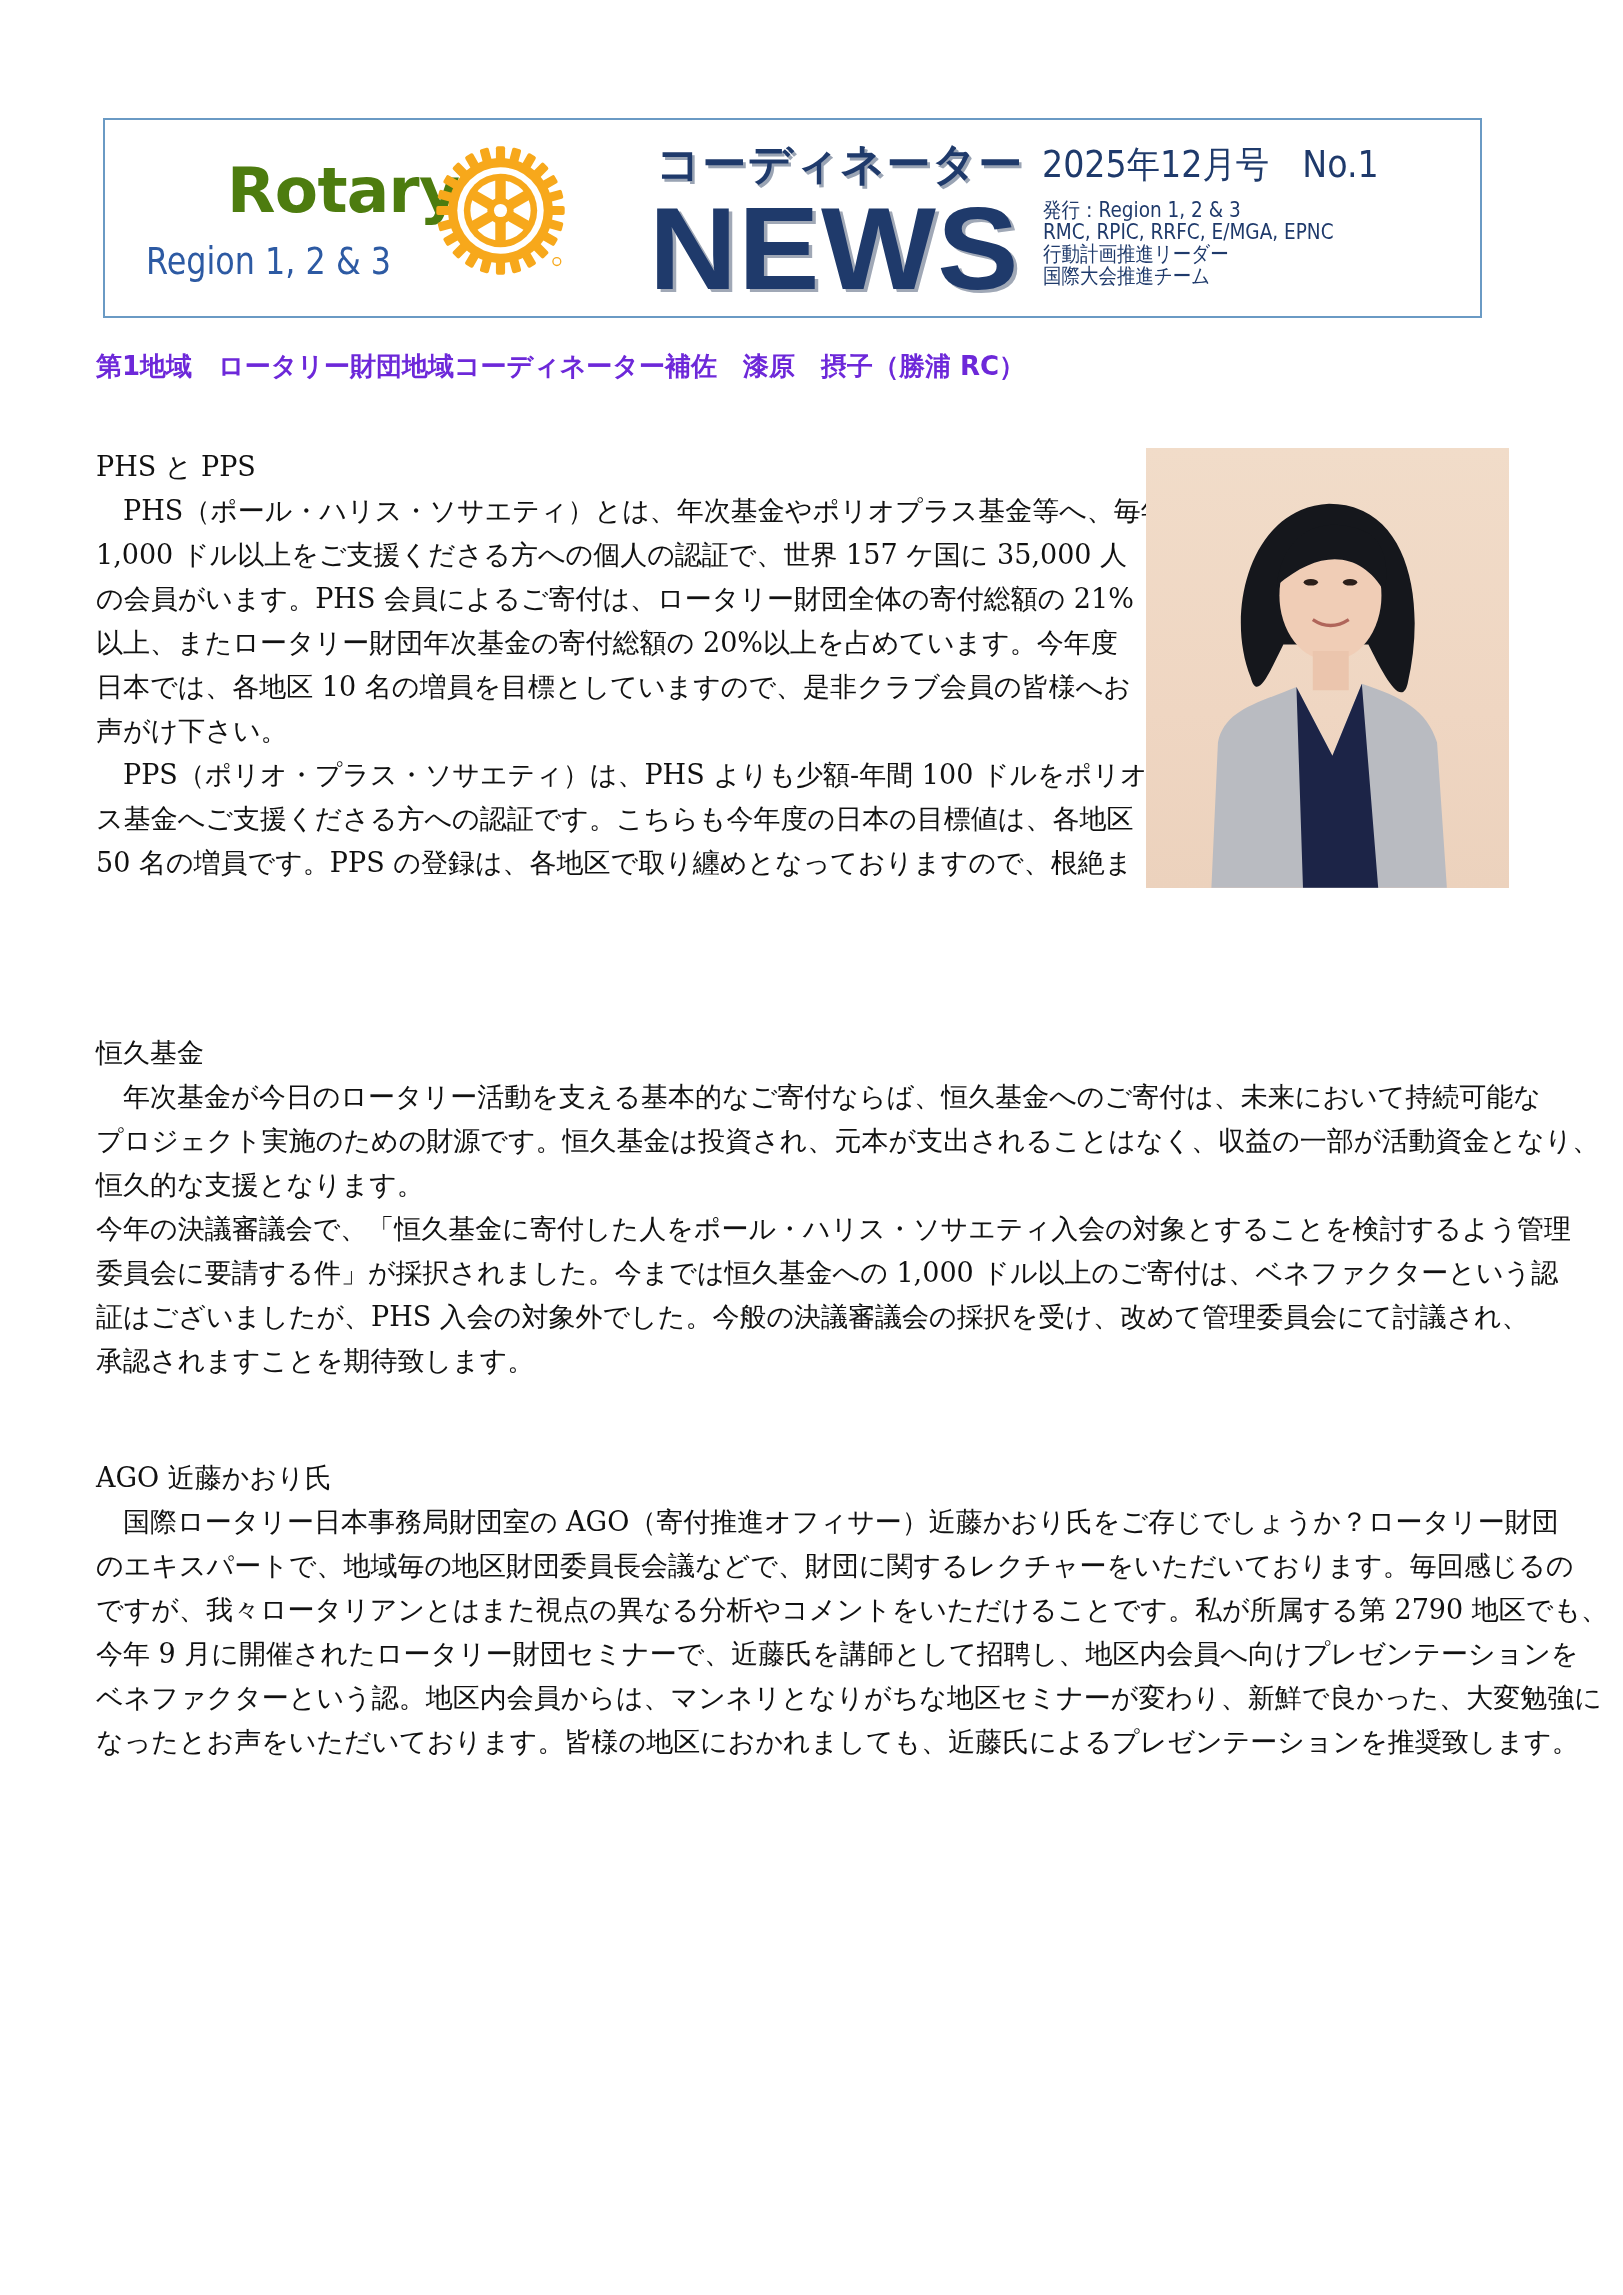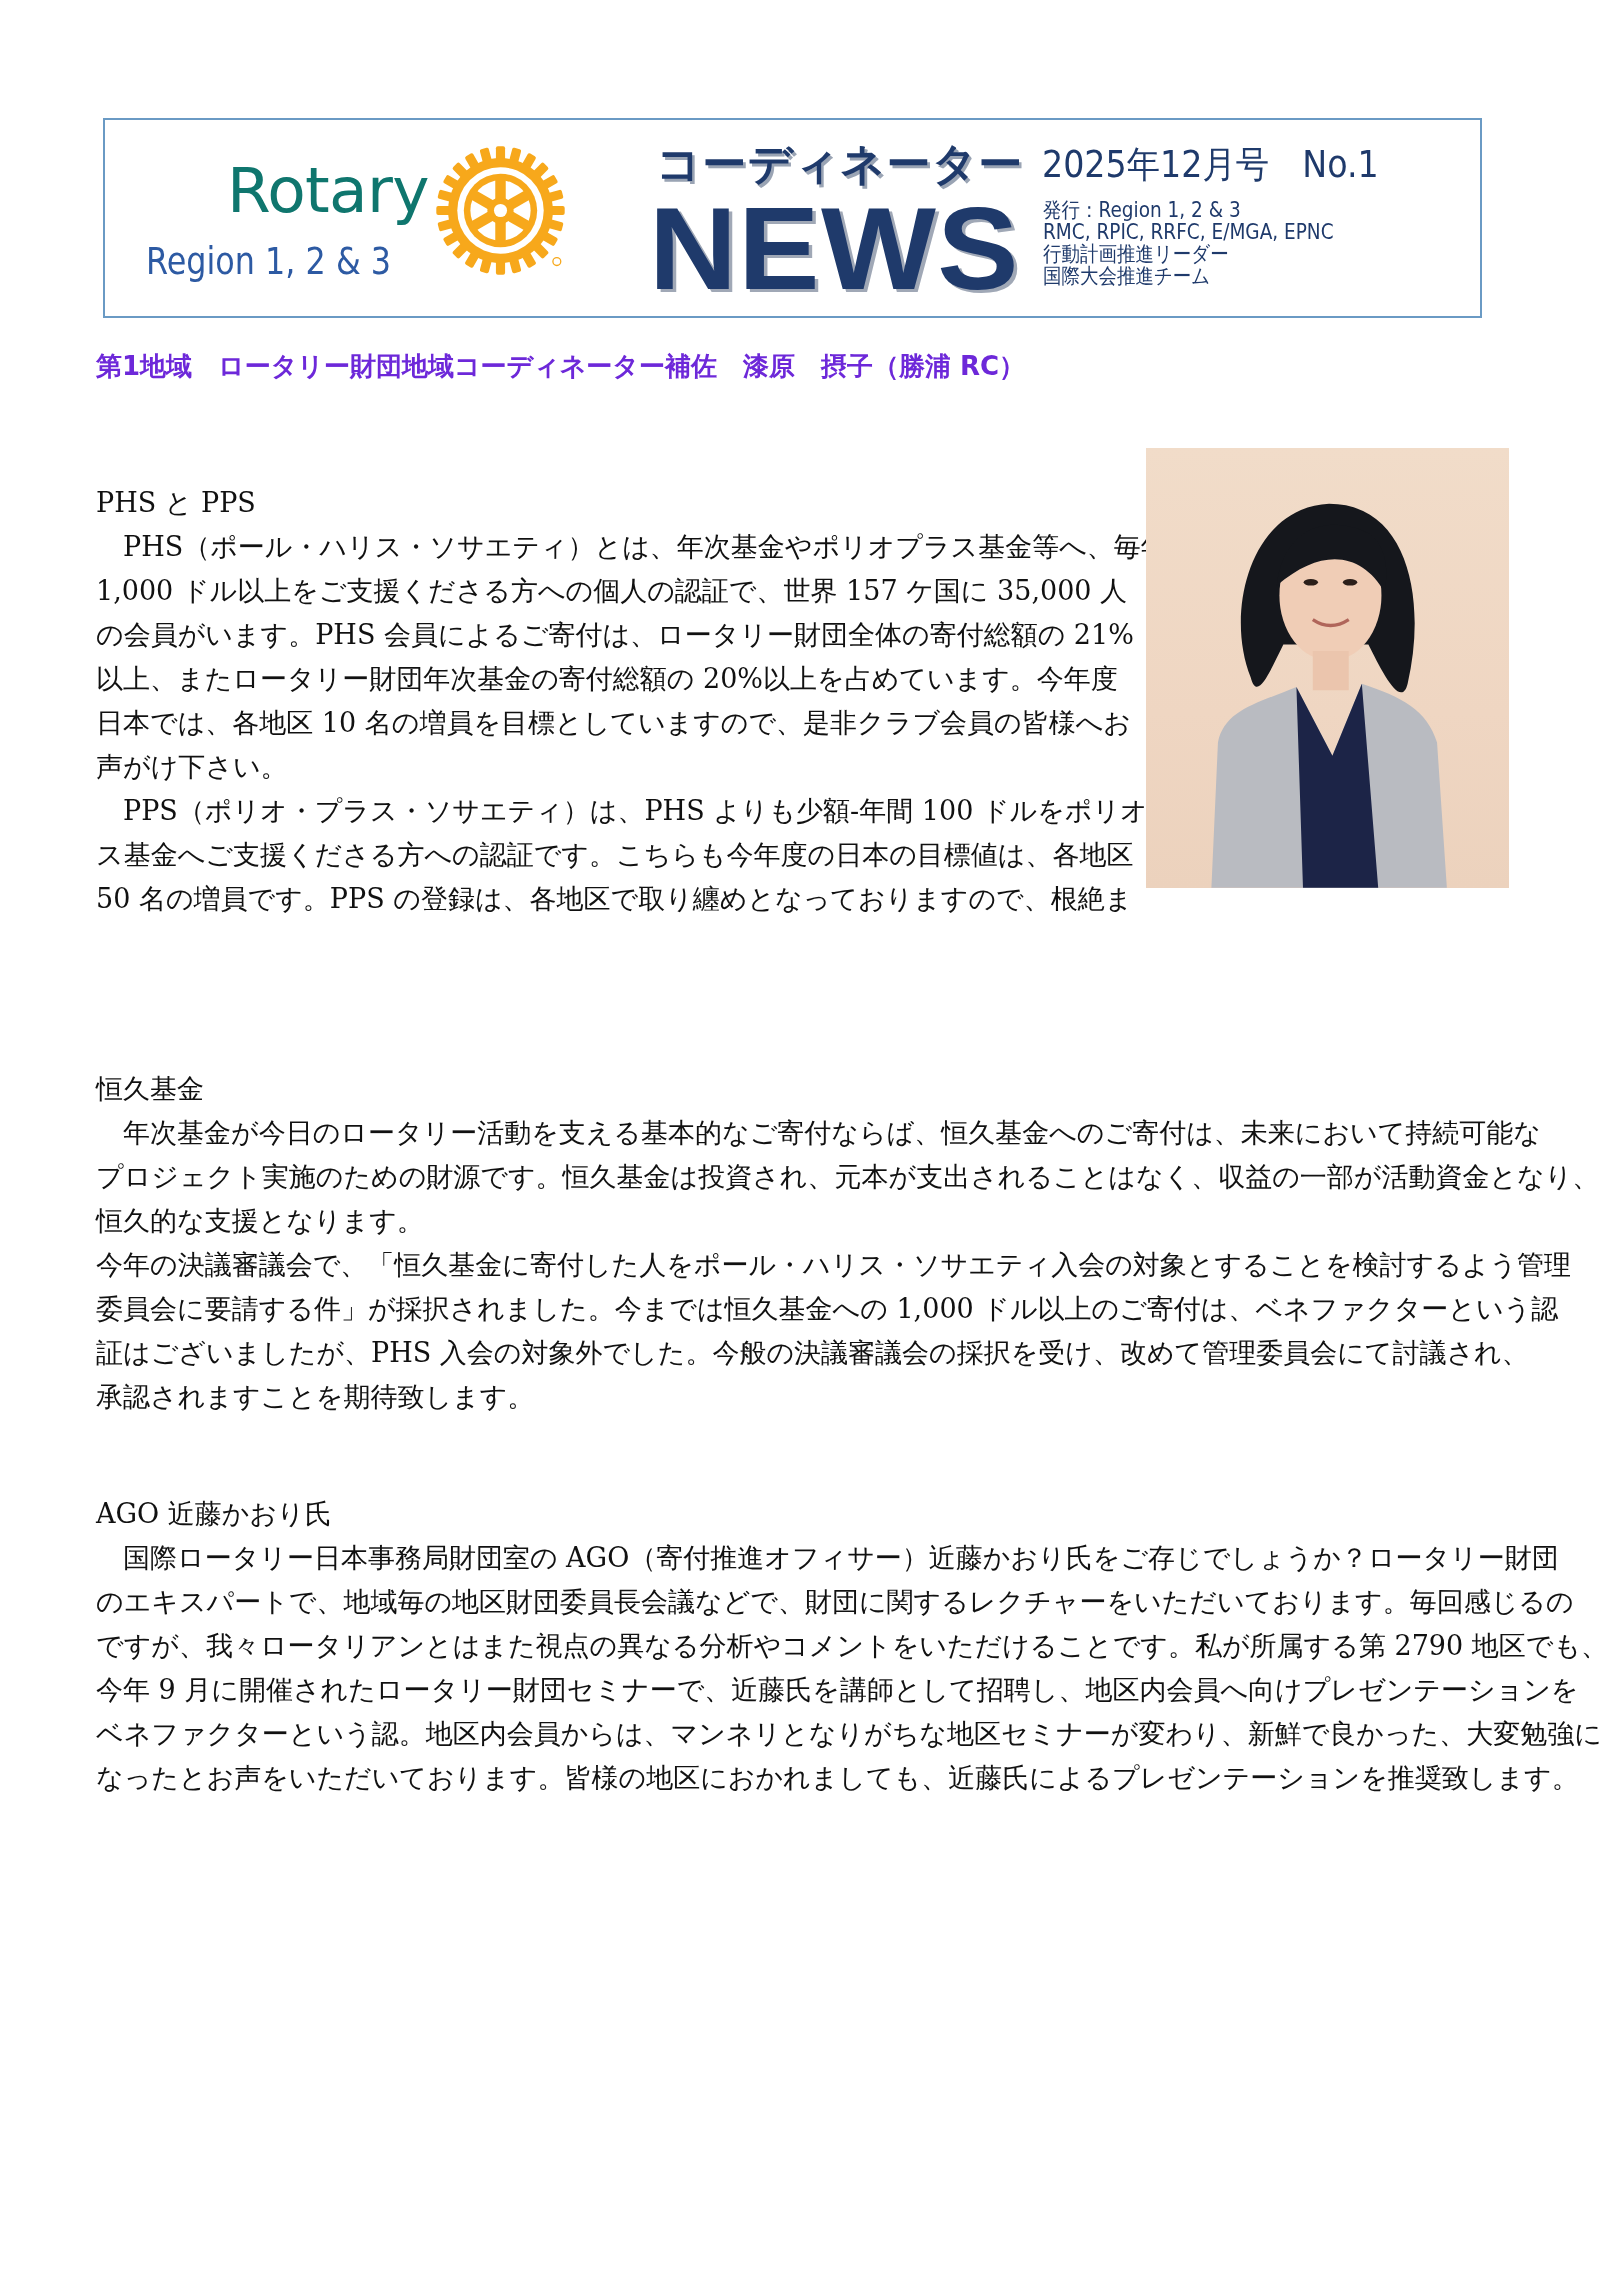--- a/index.html
+++ b/index.html
@@ -4,21 +4,21 @@
 <style>
   html, body { margin: 0; padding: 0; background: #ffffff; }
   body { width: 1623px; height: 2295px; position: relative; overflow: hidden; color: #111; }
 
   .header-box {
     position: absolute; left: 103px; top: 118px; width: 1379px; height: 200px;
     border: 2.6px solid #6a9ac4; box-sizing: border-box; background: #fff;
   }
   .logo-rotary {
     position: absolute; left: 122px; top: 39px;
-    font-family: "DejaVu Sans", sans-serif; font-weight: normal; font-size: 63px; color: #0f766e;
+    font-family: "DejaVu Sans", sans-serif; font-weight: bold; font-size: 63px; color: #4d7c0f;
     letter-spacing: -0.7px; line-height: 1;
   }
   .logo-region {
     position: absolute; left: 41px; top: 123px;
     font-family: "DejaVu Sans", sans-serif; font-size: 37px; color: #2d5aa3; line-height: 1;
     transform: scaleX(0.86); transform-origin: left top;
   }
   .logo-wheel { position: absolute; left: 330px; top: 25px; width: 131px; height: 131px; }
 
   .news-katakana {
@@ -55,21 +55,21 @@
   }
   .sec1 { position: absolute; left: 96px; top: 445px; width: 1031px; }
   .photo {
     position: absolute; left: 1146px; top: 448px; width: 363px; height: 440px;
     background: linear-gradient(180deg, #f1dcc9 0%, #efd6c2 60%, #ecd2bd 100%);
     overflow: hidden;
   }
   .sec-wide { position: absolute; left: 96px; width: 1433px; }
   .sec2 { top: 1031px; }
   .sec3 { top: 1456px; }
-  .sec-heading { height: 44px; margin-top: 36px; }
+  .sec-heading { height: 44px; }
   .line { white-space: nowrap; }
 </style>
 </head>
 <body>
 
 <div class="header-box">
   <div class="logo-rotary">Rotary</div>
   <div class="logo-region">Region 1, 2 &amp; 3</div>
 
   <svg class="logo-wheel" viewBox="0 0 200 200">

